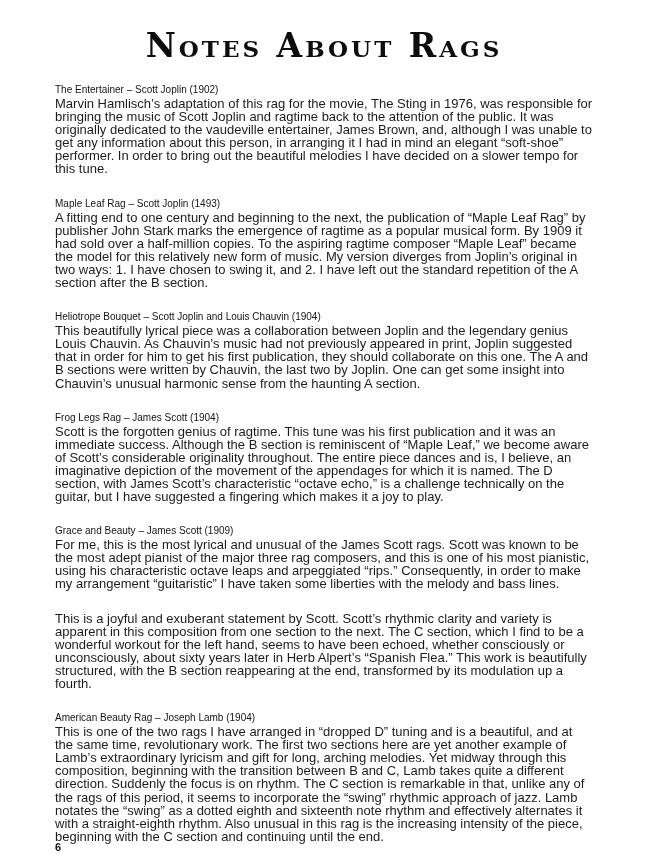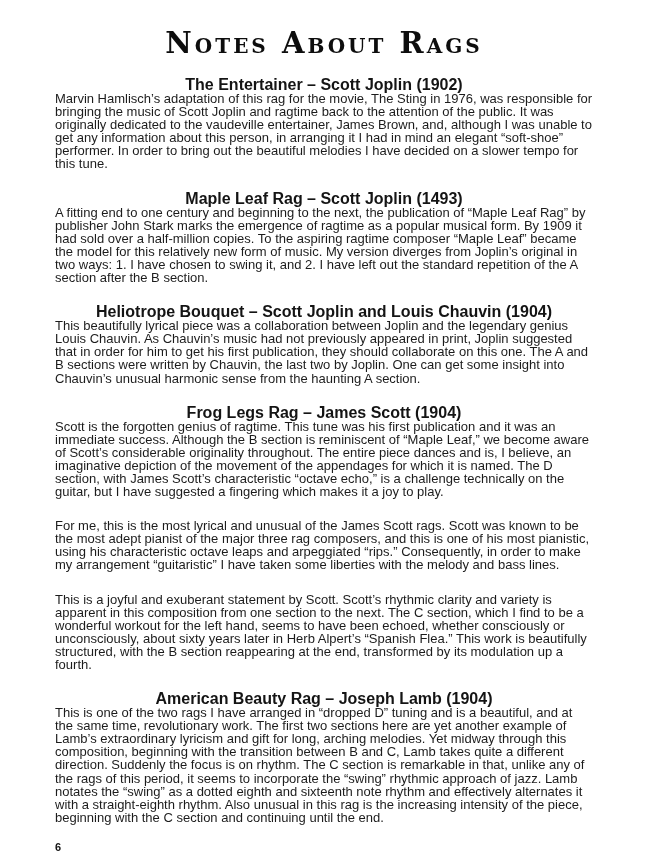--- a/index.html
+++ b/index.html
@@ -10,34 +10,33 @@
     height: 864px;
     margin: 0 auto;
     background: #ffffff;
     position: relative;
     padding: 26px 55px 0 55px;
   }
   .title {
     font-family: "DejaVu Serif", serif;
     font-variant: small-caps;
     font-weight: bold;
-    font-size: 29px;
+    font-size: 33px;
     letter-spacing: 3px;
     text-align: center;
     color: #0d0d0d;
     margin-bottom: 18px;
   }
   .entry { margin-bottom: 21px; }
   .entry h2 {
-    font-size: 16px;
-    font-weight: bold;
+    font-size: 10px;
+    font-weight: normal;
     line-height: 13px;
     margin-bottom: 1px;
     color: #141414;
-    text-align: center;
   }
   .entry p {
     font-size: 13px;
     line-height: 13.1px;
     color: #1c1c1c;
   }
   .page-number {
     position: absolute;
     left: 55px;
     bottom: 11px;
@@ -69,20 +68,21 @@
       <h2>Heliotrope Bouquet – Scott Joplin and Louis Chauvin (1904)</h2>
       <p>This beautifully lyrical piece was a collaboration between Joplin and the legendary genius Louis Chauvin. As Chauvin’s music had not previously appeared in print, Joplin suggested that in order for him to get his first publication, they should collaborate on this one. The A and B sections were written by Chauvin, the last two by Joplin. One can get some insight into Chauvin’s unusual harmonic sense from the haunting A section.</p>
     </section>
 
     <section class="entry">
       <h2>Frog Legs Rag – James Scott (1904)</h2>
       <p>Scott is the forgotten genius of ragtime. This tune was his first publication and it was an immediate success. Although the B section is reminiscent of “Maple Leaf,” we become aware of Scott’s considerable originality throughout. The entire piece dances and is, I believe, an imaginative depiction of the movement of the appendages for which it is named. The D section, with James Scott’s characteristic “octave echo,” is a challenge technically on the guitar, but I have suggested a fingering which makes it a joy to play.</p>
     </section>
 
     <section class="entry">
+      <h2>Grace and Beauty – James Scott (1909)</h2>
       <p>For me, this is the most lyrical and unusual of the James Scott rags. Scott was known to be the most adept pianist of the major three rag composers, and this is one of his most pianistic, using his characteristic octave leaps and arpeggiated “rips.” Consequently, in order to make my arrangement “guitaristic” I have taken some liberties with the melody and bass lines.</p>
     </section>
 
     <section class="entry">
       <p>This is a joyful and exuberant statement by Scott. Scott’s rhythmic clarity and variety is apparent in this composition from one section to the next. The C section, which I find to be a wonderful workout for the left hand, seems to have been echoed, whether consciously or unconsciously, about sixty years later in Herb Alpert’s “Spanish Flea.” This work is beautifully structured, with the B section reappearing at the end, transformed by its modulation up a fourth.</p>
     </section>
 
     <section class="entry">
       <h2>American Beauty Rag – Joseph Lamb (1904)</h2>
       <p>This is one of the two rags I have arranged in “dropped D” tuning and is a beautiful, and at the same time, revolutionary work. The first two sections here are yet another example of Lamb’s extraordinary lyricism and gift for long, arching melodies. Yet midway through this composition, beginning with the transition between B and C, Lamb takes quite a different direction. Suddenly the focus is on rhythm. The C section is remarkable in that, unlike any of the rags of this period, it seems to incorporate the “swing” rhythmic approach of jazz. Lamb notates the “swing” as a dotted eighth and sixteenth note rhythm and effectively alternates it with a straight-eighth rhythm. Also unusual in this rag is the increasing intensity of the piece, beginning with the C section and continuing until the end.</p>

